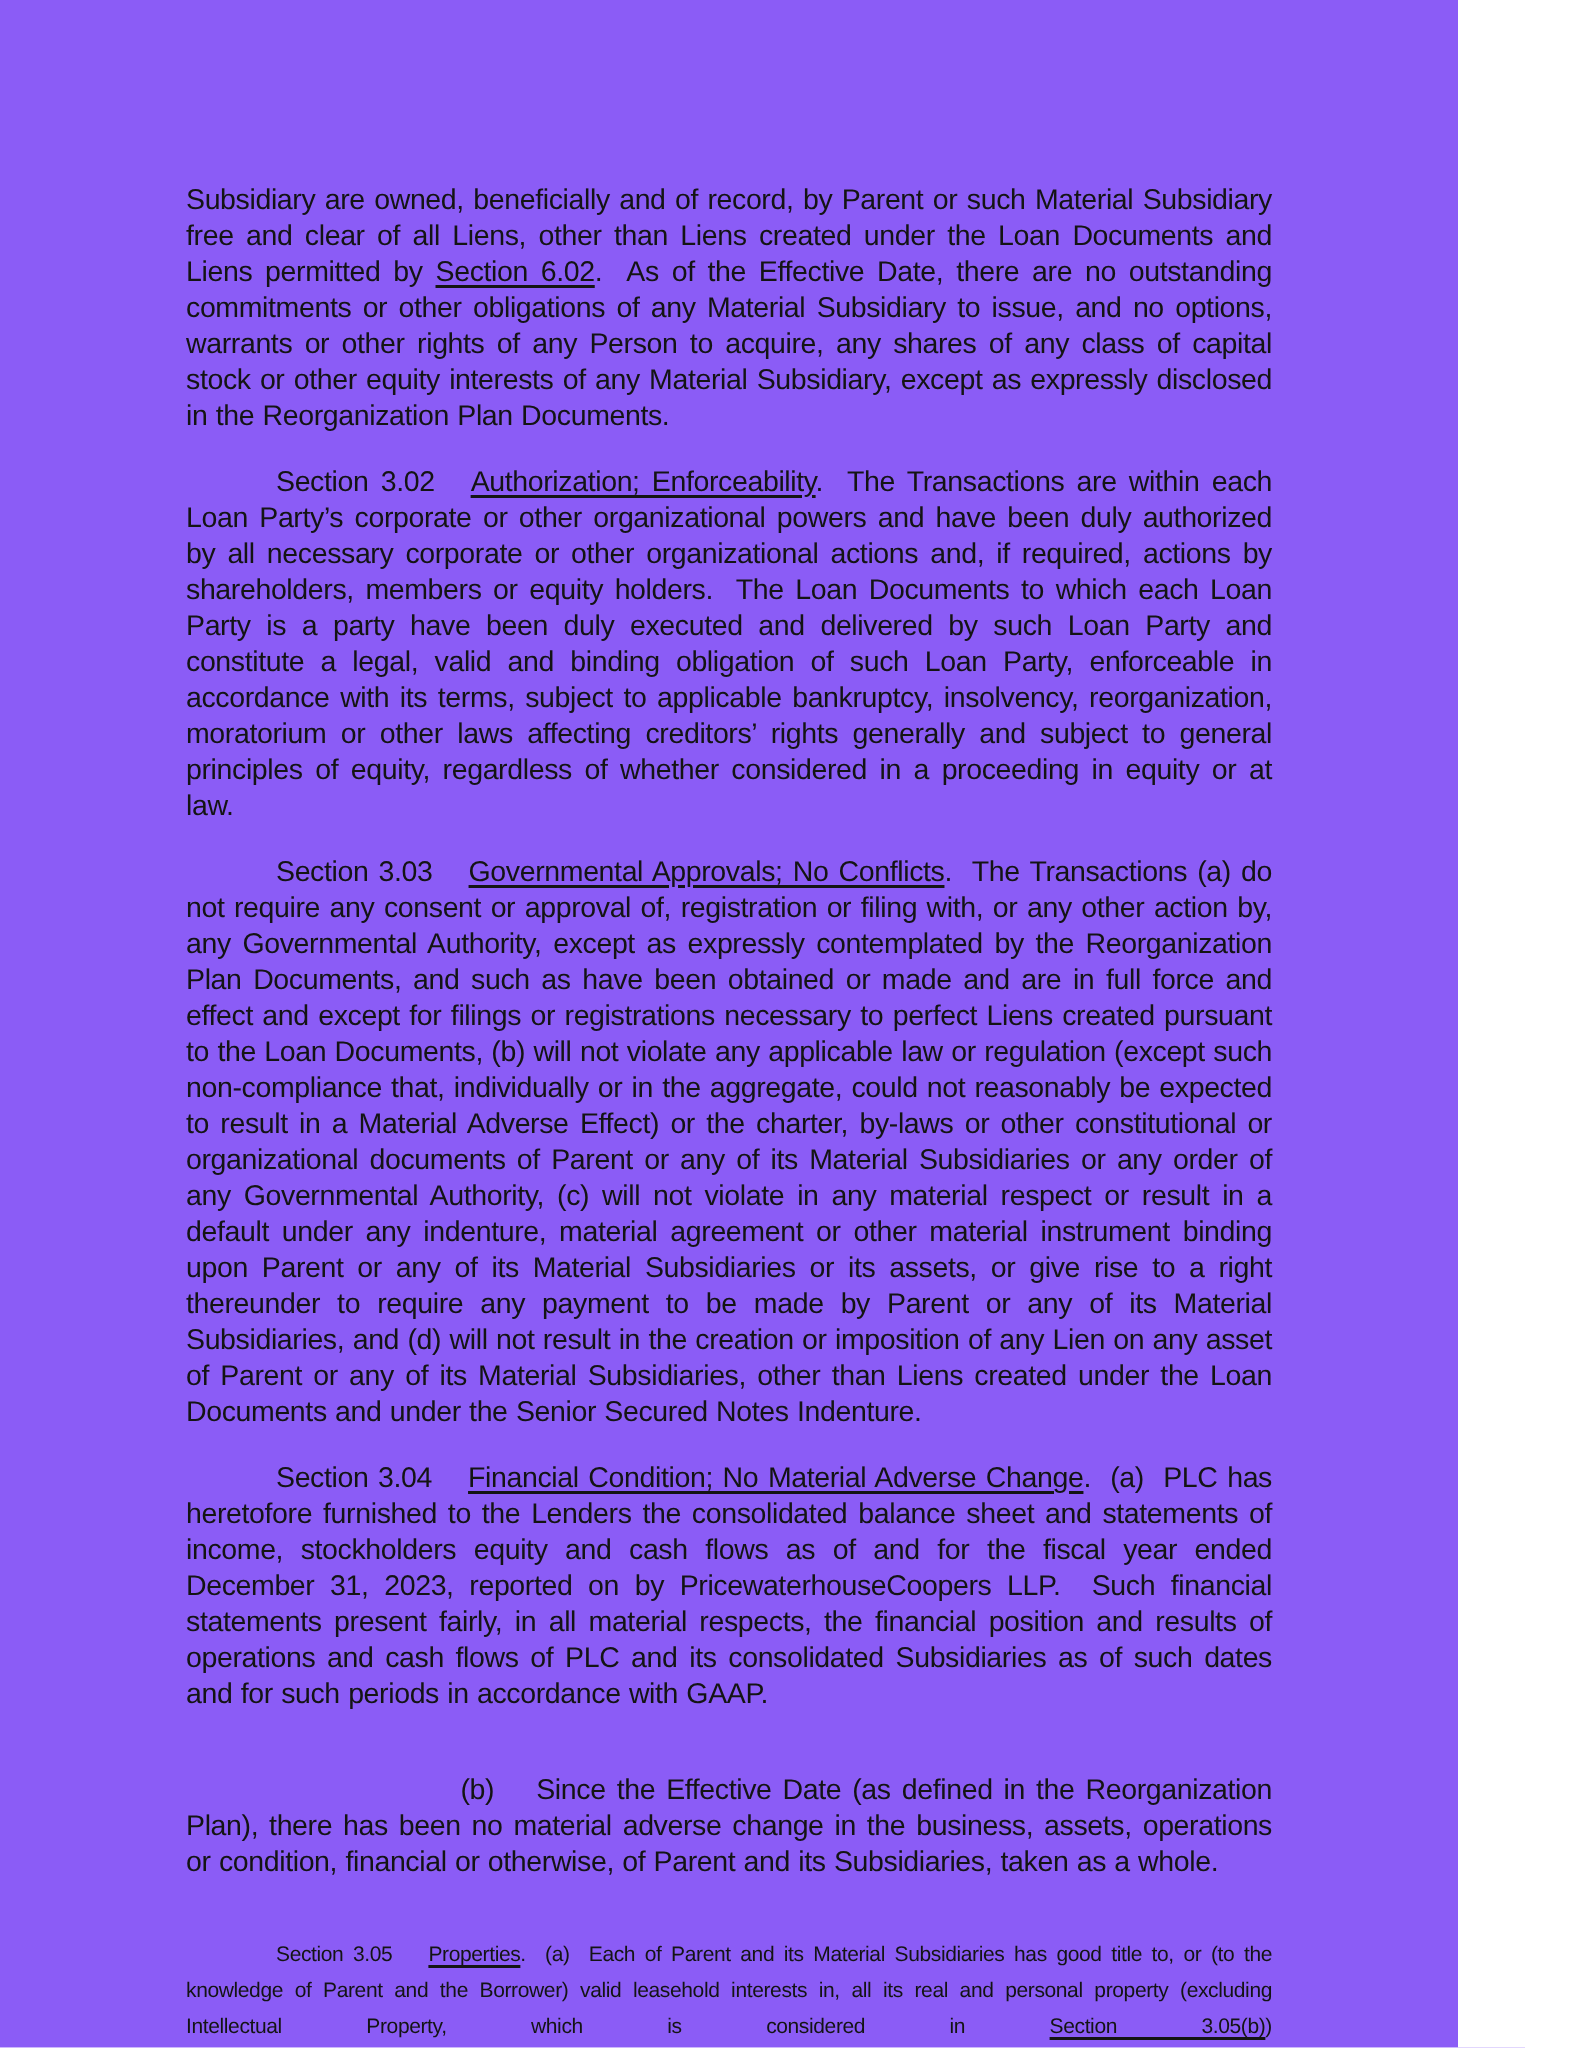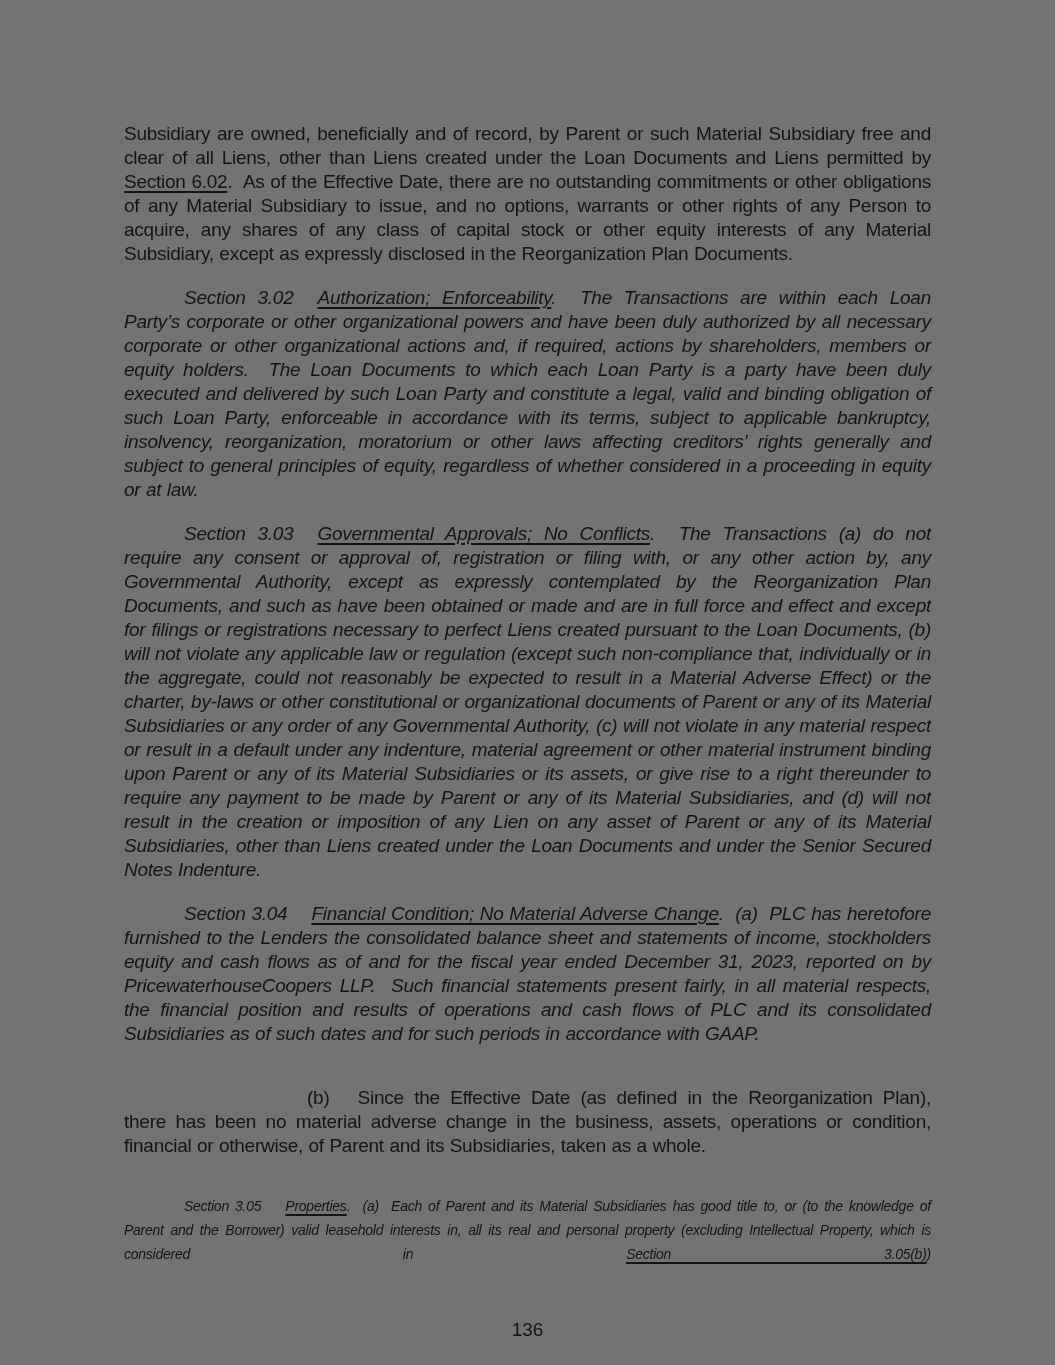--- a/index.html
+++ b/index.html
@@ -10,34 +10,34 @@
   body {
     width: 1055px;
     height: 1365px;
     overflow: hidden;
     position: relative;
     font-family: "Liberation Sans", "DejaVu Sans", sans-serif;
     color: #141414;
   }
   .page {
     box-sizing: border-box;
-    width: 1055px;
+    width: 972px;
     height: 1365px;
     padding: 122px 124px 0 124px;
-    background: #737373;
+    background: #8b5cf6;
   }
   .para {
     margin: 0 0 20px 0;
     font-size: 19px;
     line-height: 24px;
     letter-spacing: -0.25px;
     text-align: justify;
     word-spacing: 0.5px;
   }
-  .indent-section { text-indent: 60px; font-style: italic; }
+  .indent-section { text-indent: 60px; }
   .indent-sub { text-indent: 183px; margin-top: 40px; }
   .para-tight {
     font-size: 14px;
     text-align-last: justify;
     margin-top: 36px;
   }
   .u {
     text-decoration: underline;
     text-decoration-thickness: 1.5px;
     text-underline-offset: 3px;

